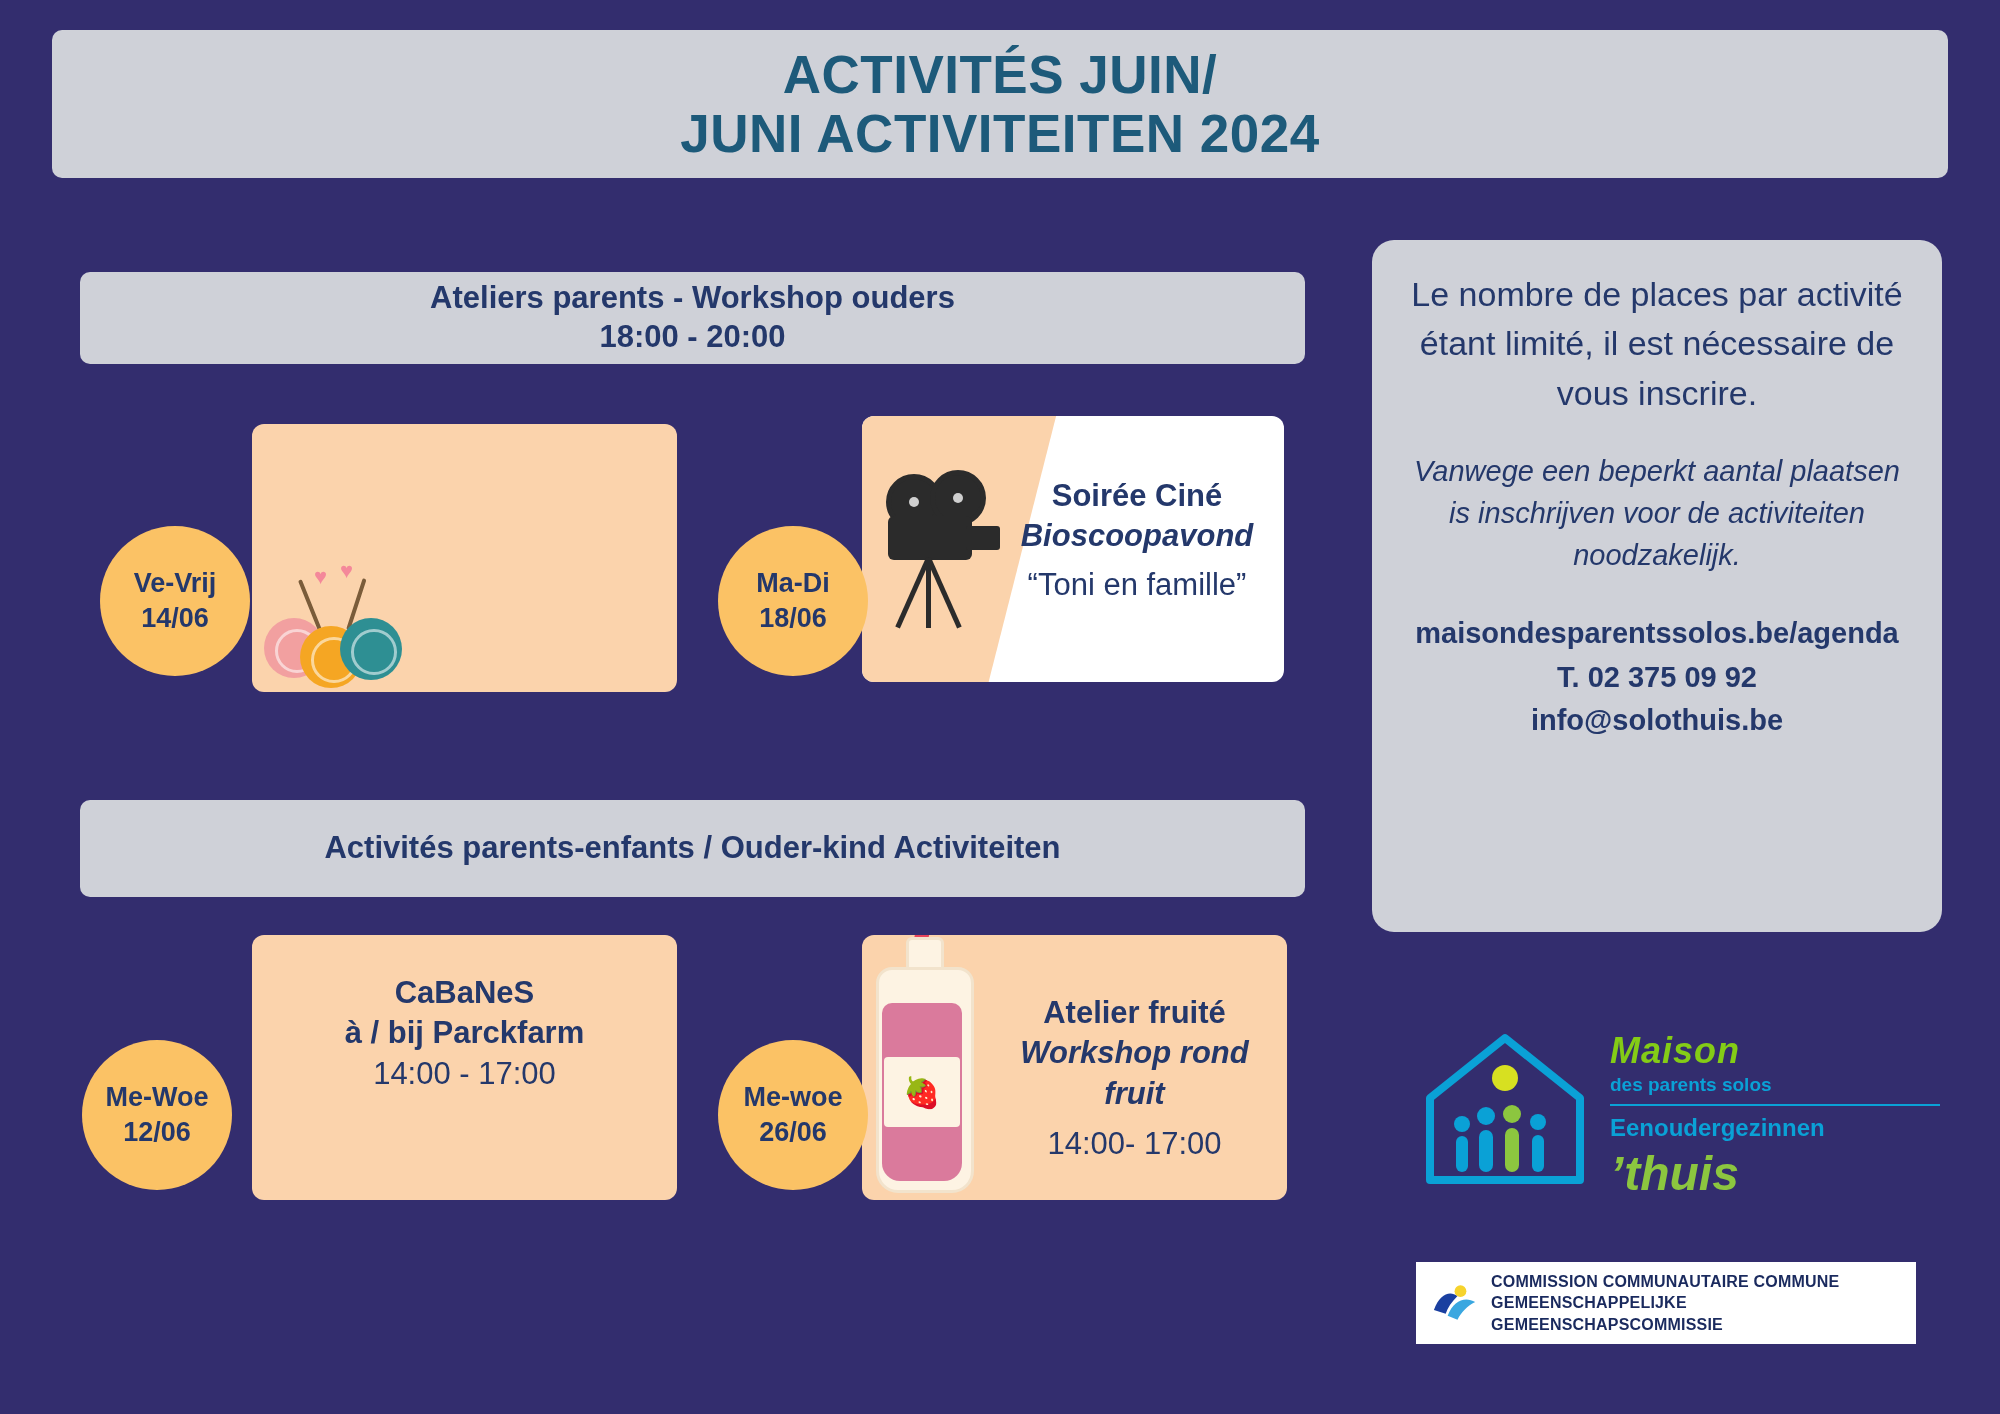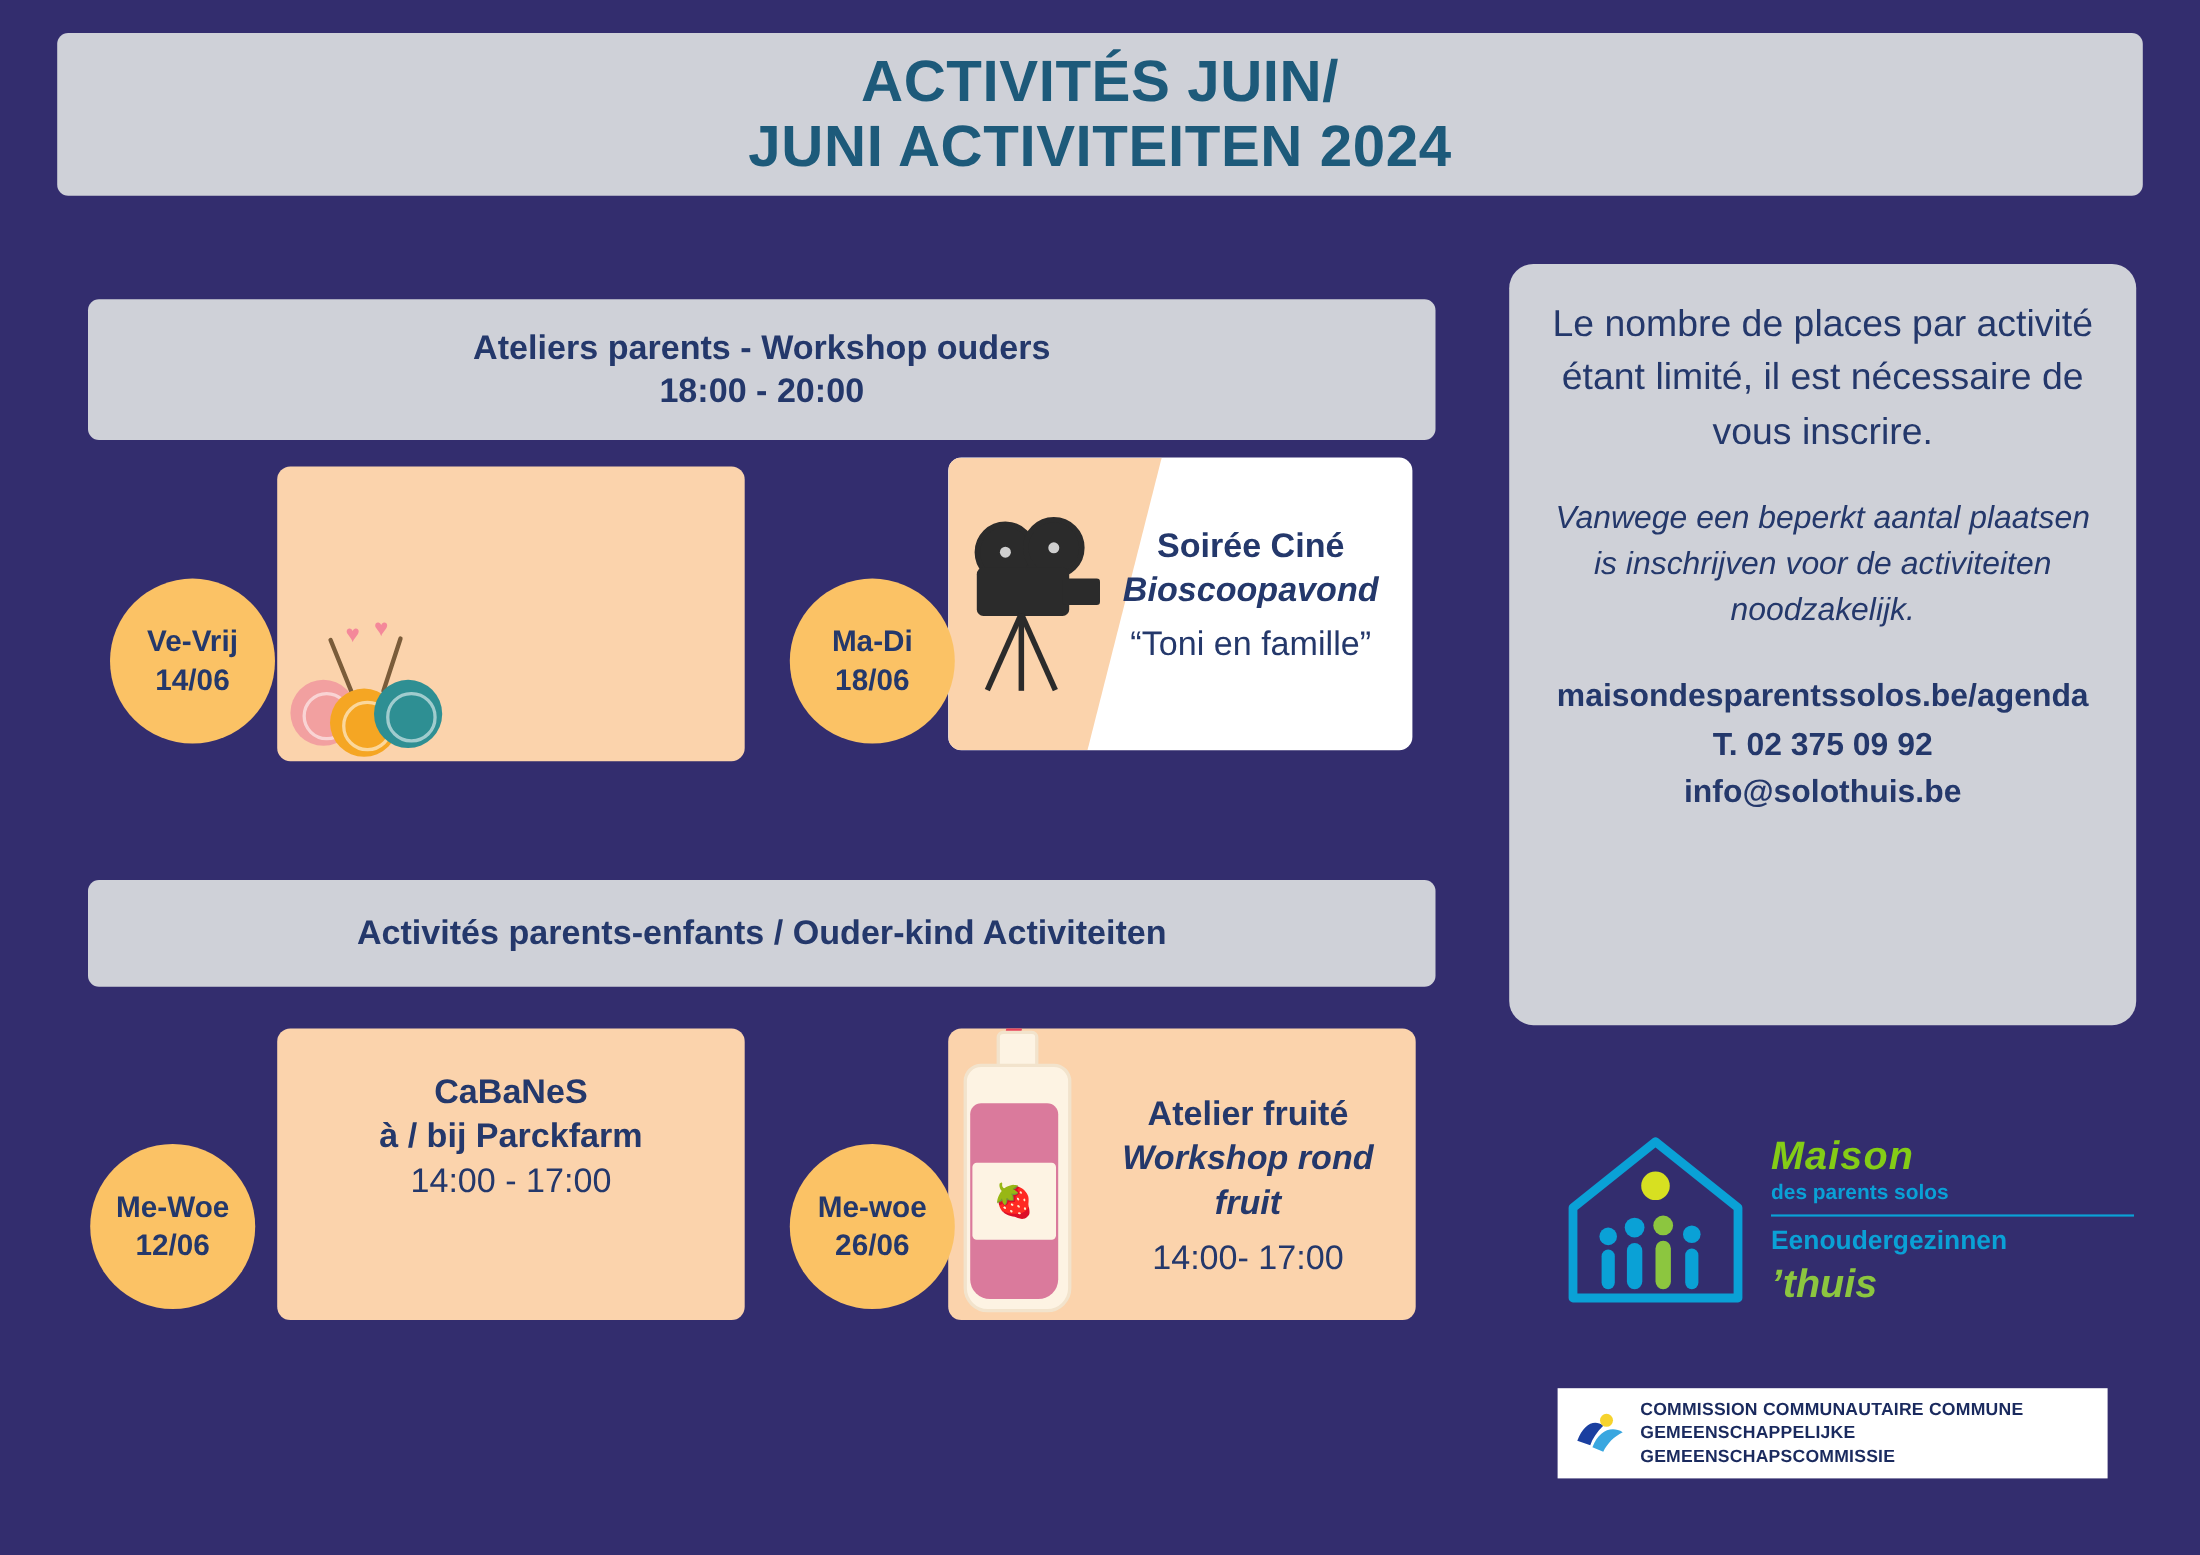--- a/index.html
+++ b/index.html
@@ -54,21 +54,21 @@
     flex-direction: column;
     align-items: center;
     justify-content: center;
     color: #24386b;
     font-weight: bold;
   }
   #band-parents {
     left: 80px;
     top: 272px;
     width: 1225px;
-    height: 128px;
+    height: 92px;
   }
   #band-family {
     left: 80px;
     top: 800px;
     width: 1225px;
     height: 97px;
   }
   .band-line {
     font-size: 31px;
     line-height: 1.25;
@@ -268,21 +268,21 @@
   .logo-maison {
     color: #84cc16; font-size: 36px; font-weight: bold; font-style: italic;
     letter-spacing: 1px;
   }
   .logo-sub {
     color: #0aa1d6; font-size: 19px; font-weight: bold; margin-top: 2px;
   }
   .logo-rule { height: 2px; background: #0aa1d6; margin: 8px 0; width: 100%; }
   .logo-sub2 { color: #0aa1d6; font-size: 24px; font-weight: bold; }
   .logo-thuis {
-    color: #8cc63f; font-size: 36px; font-weight: bold; font-style: italic;
+    color: #8cc63f; font-size: 48px; font-weight: bold; font-style: italic;
     margin-top: 4px;
   }
 
   .ccc-logo {
     position: absolute;
     left: 1416px;
     top: 1262px;
     width: 500px;
     height: 82px;
     background: #ffffff;

